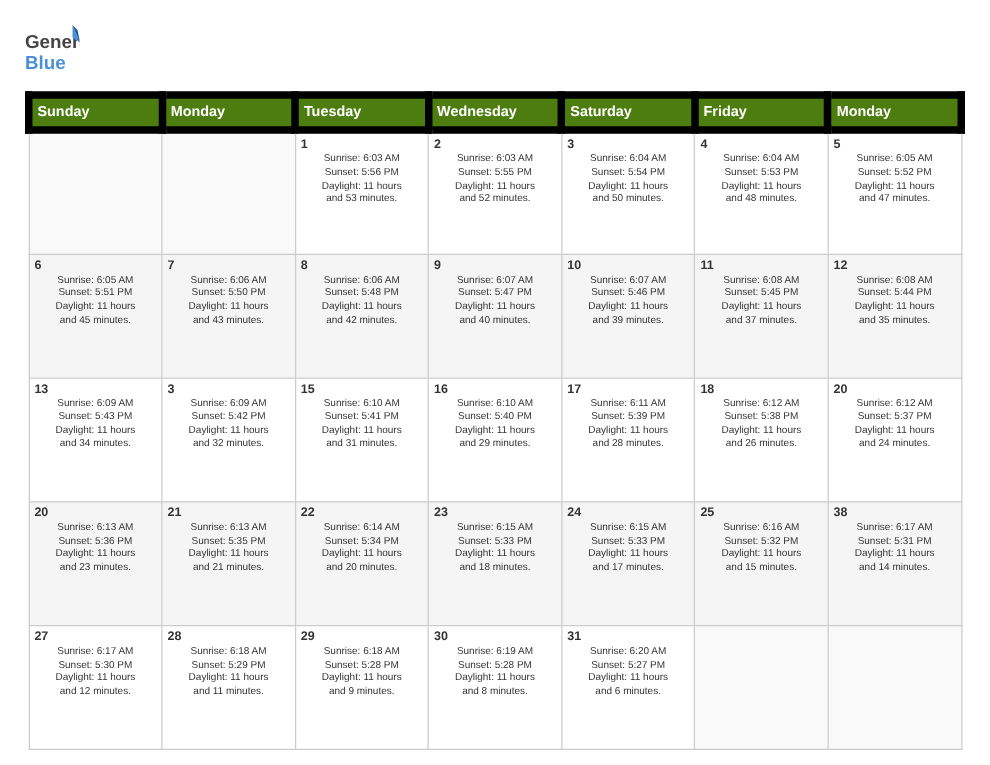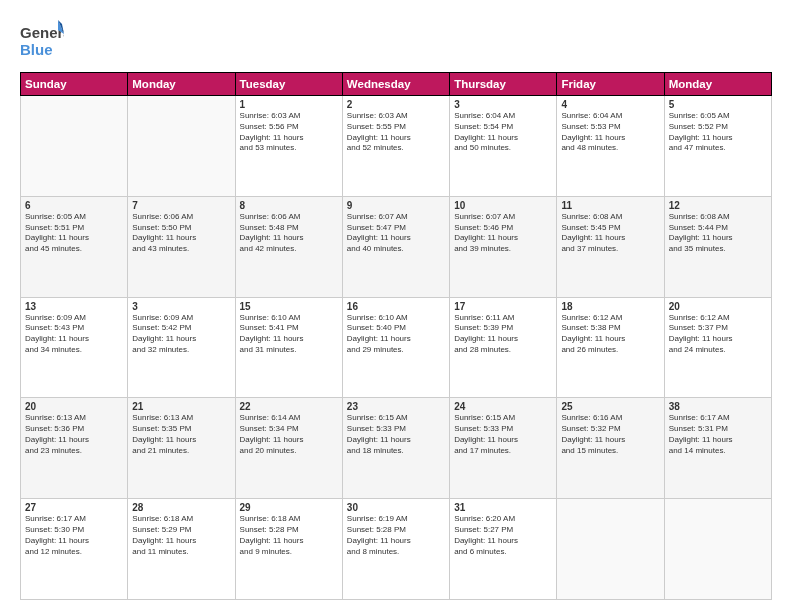--- a/index.html
+++ b/index.html
@@ -44,46 +44,47 @@
       margin-top: 2px;
     }
     .calendar {
       flex: 1;
       border: 1px solid #ccc;
       border-collapse: collapse;
       width: 100%;
       table-layout: fixed;
     }
     .calendar th {
-      background: #be185d;
+      background: #4d7c0f;
       color: #fff;
       font-size: 11.5px;
       font-weight: bold;
       padding: 5px 4px;
       text-align: left;
-      border: 1px solid #000000;
+      border: 6px solid #000000;
     }
     .calendar td {
       border: 1px solid #ccc;
       vertical-align: top;
       padding: 3px 4px;
       font-size: 8.5px;
       color: #333;
       height: 80px;
     }
     .day-num {
       font-weight: bold;
       font-size: 10px;
       display: block;
       margin-bottom: 1px;
     }
     .cell-text {
       font-size: 8px;
       line-height: 1.35;
       color: #333;
+      text-align: center;
     }
     .empty-cell {
       background: #f9f9f9;
     }
     .row-shaded td {
       background: #f5f5f5;
     }
   </style>
 </head>
 <body>
@@ -108,21 +109,21 @@
     </div>
   </div>
 
   <table class="calendar">
     <thead>
       <tr>
       <th>Sunday</th>
           <th>Monday</th>
           <th>Tuesday</th>
           <th>Wednesday</th>
-          <th>Thursday</th>
+          <th>Saturday</th>
           <th>Friday</th>
           <th>Monday</th>
         </tr>
     </thead>
     <tbody id="calendar-body">
     <tr>
           <td class="empty-cell"></td>
           <td class="empty-cell"></td>
           <td>
             <span class="day-num">1</span>

